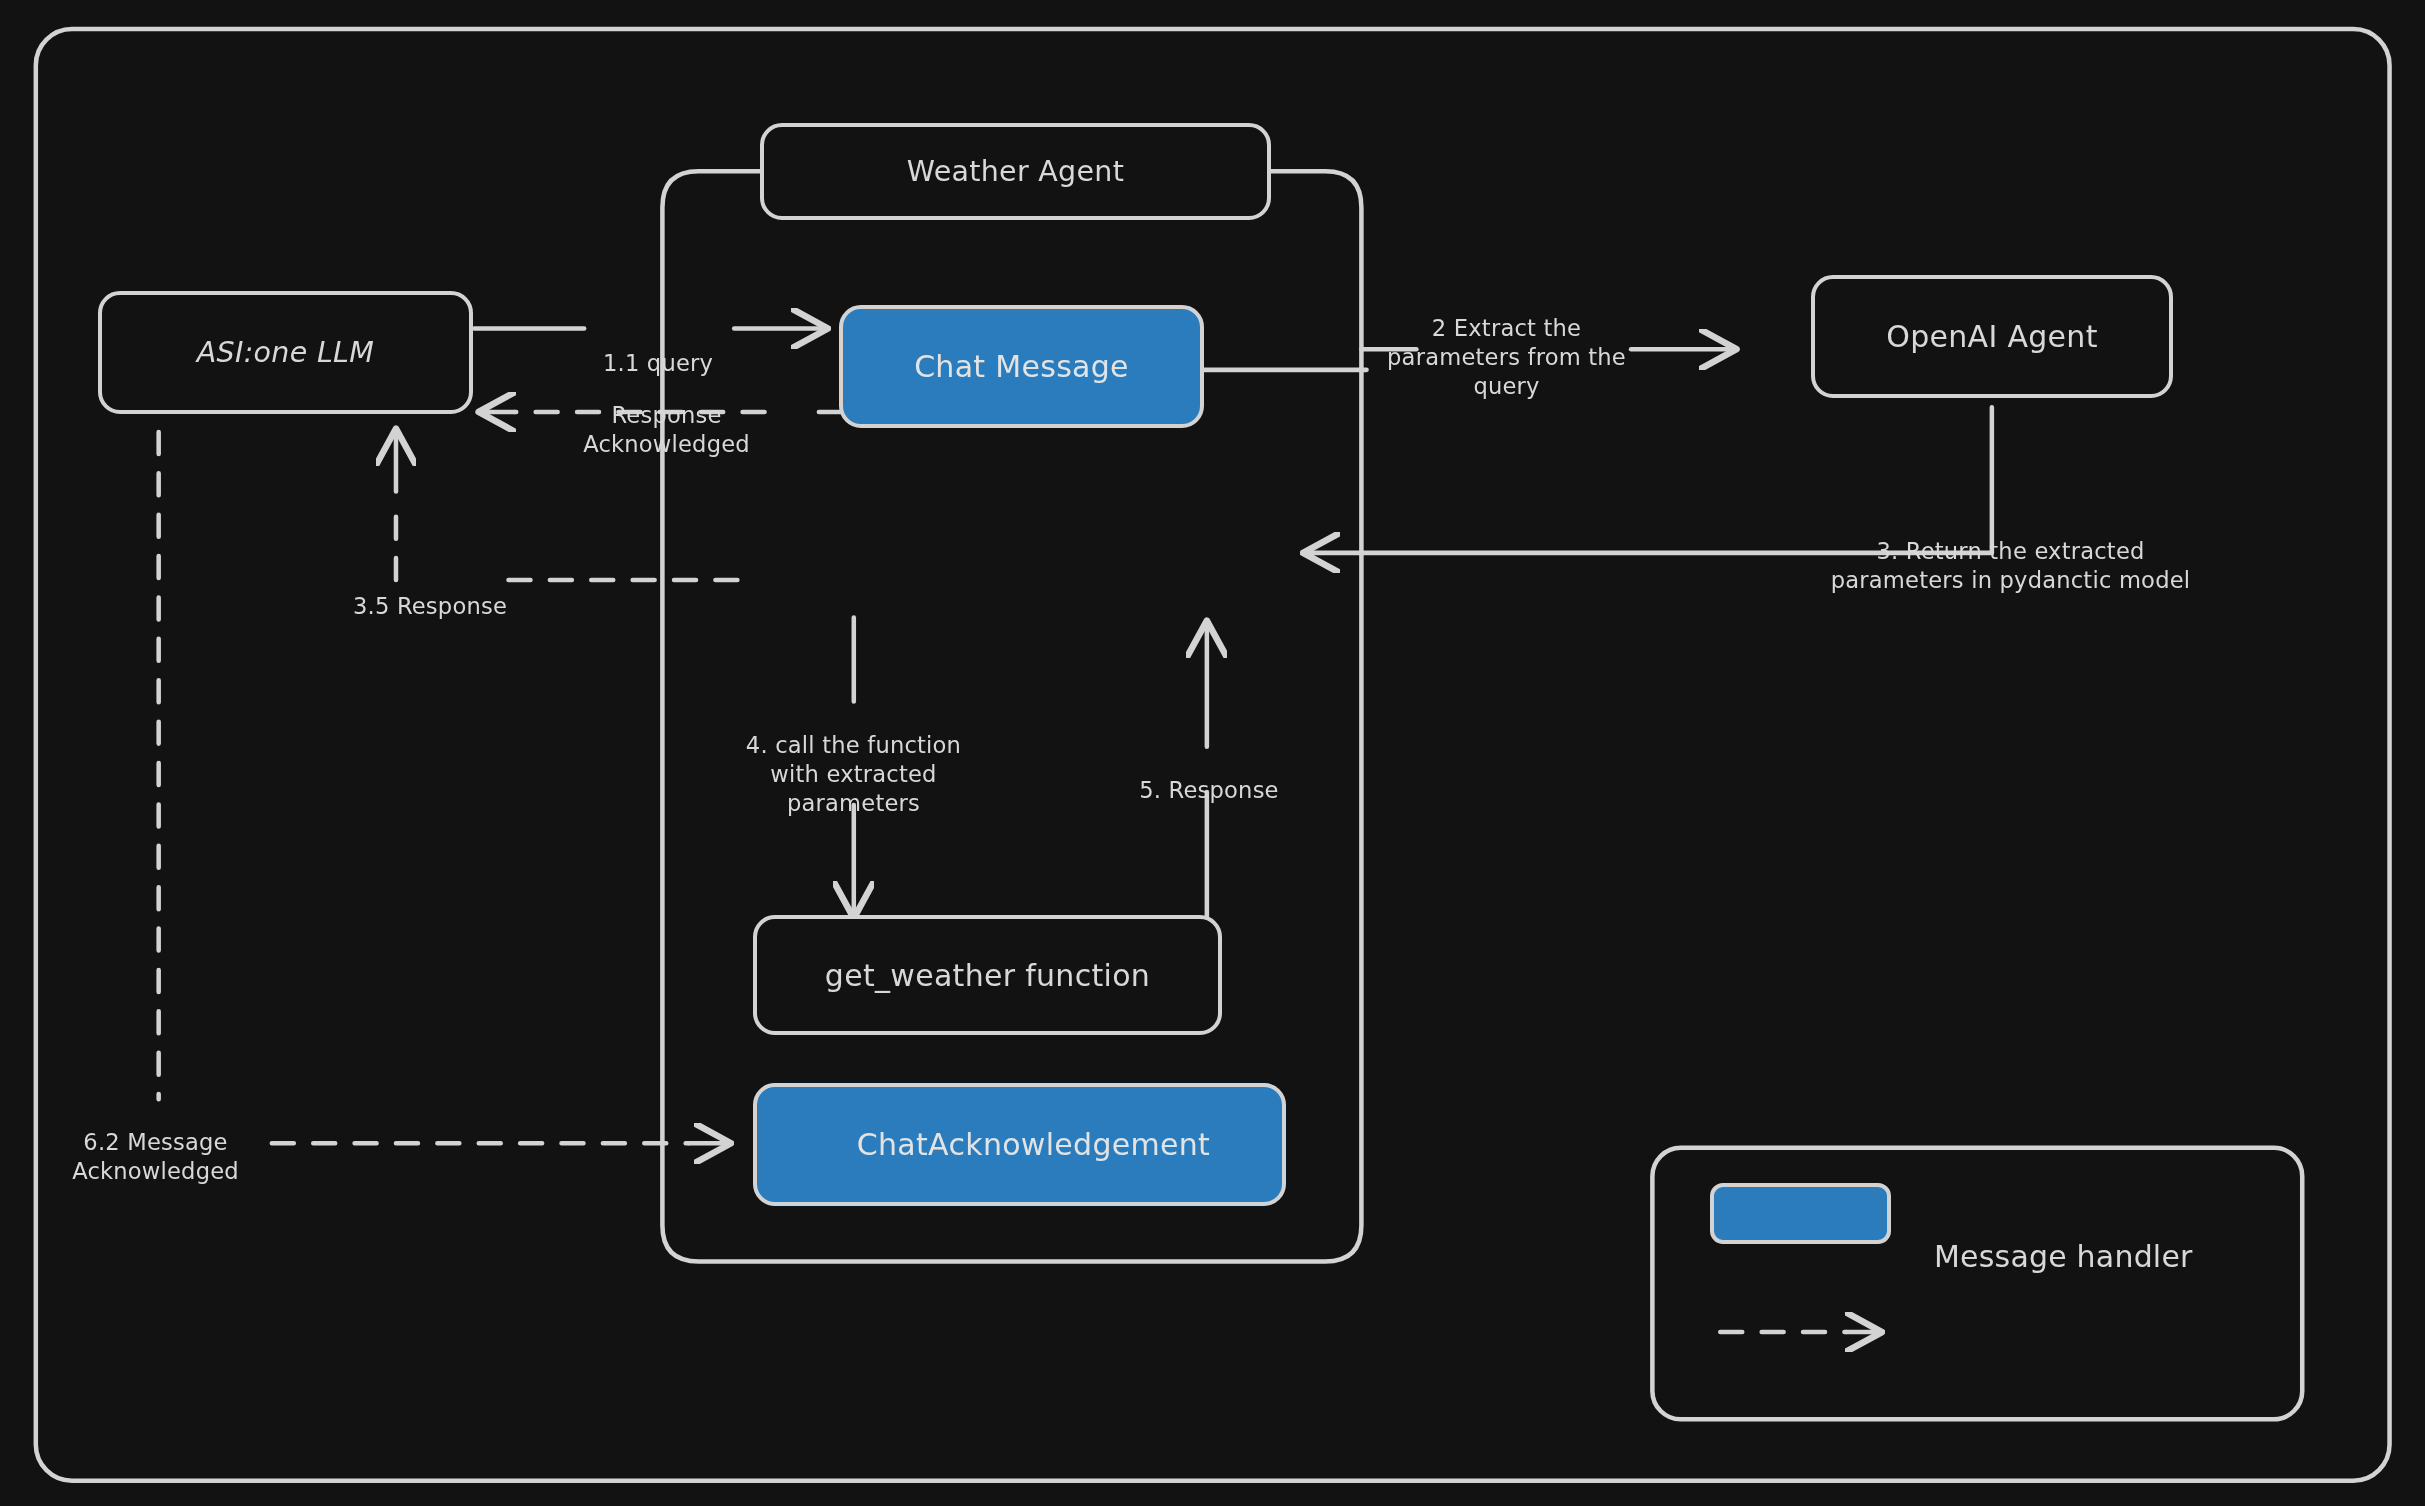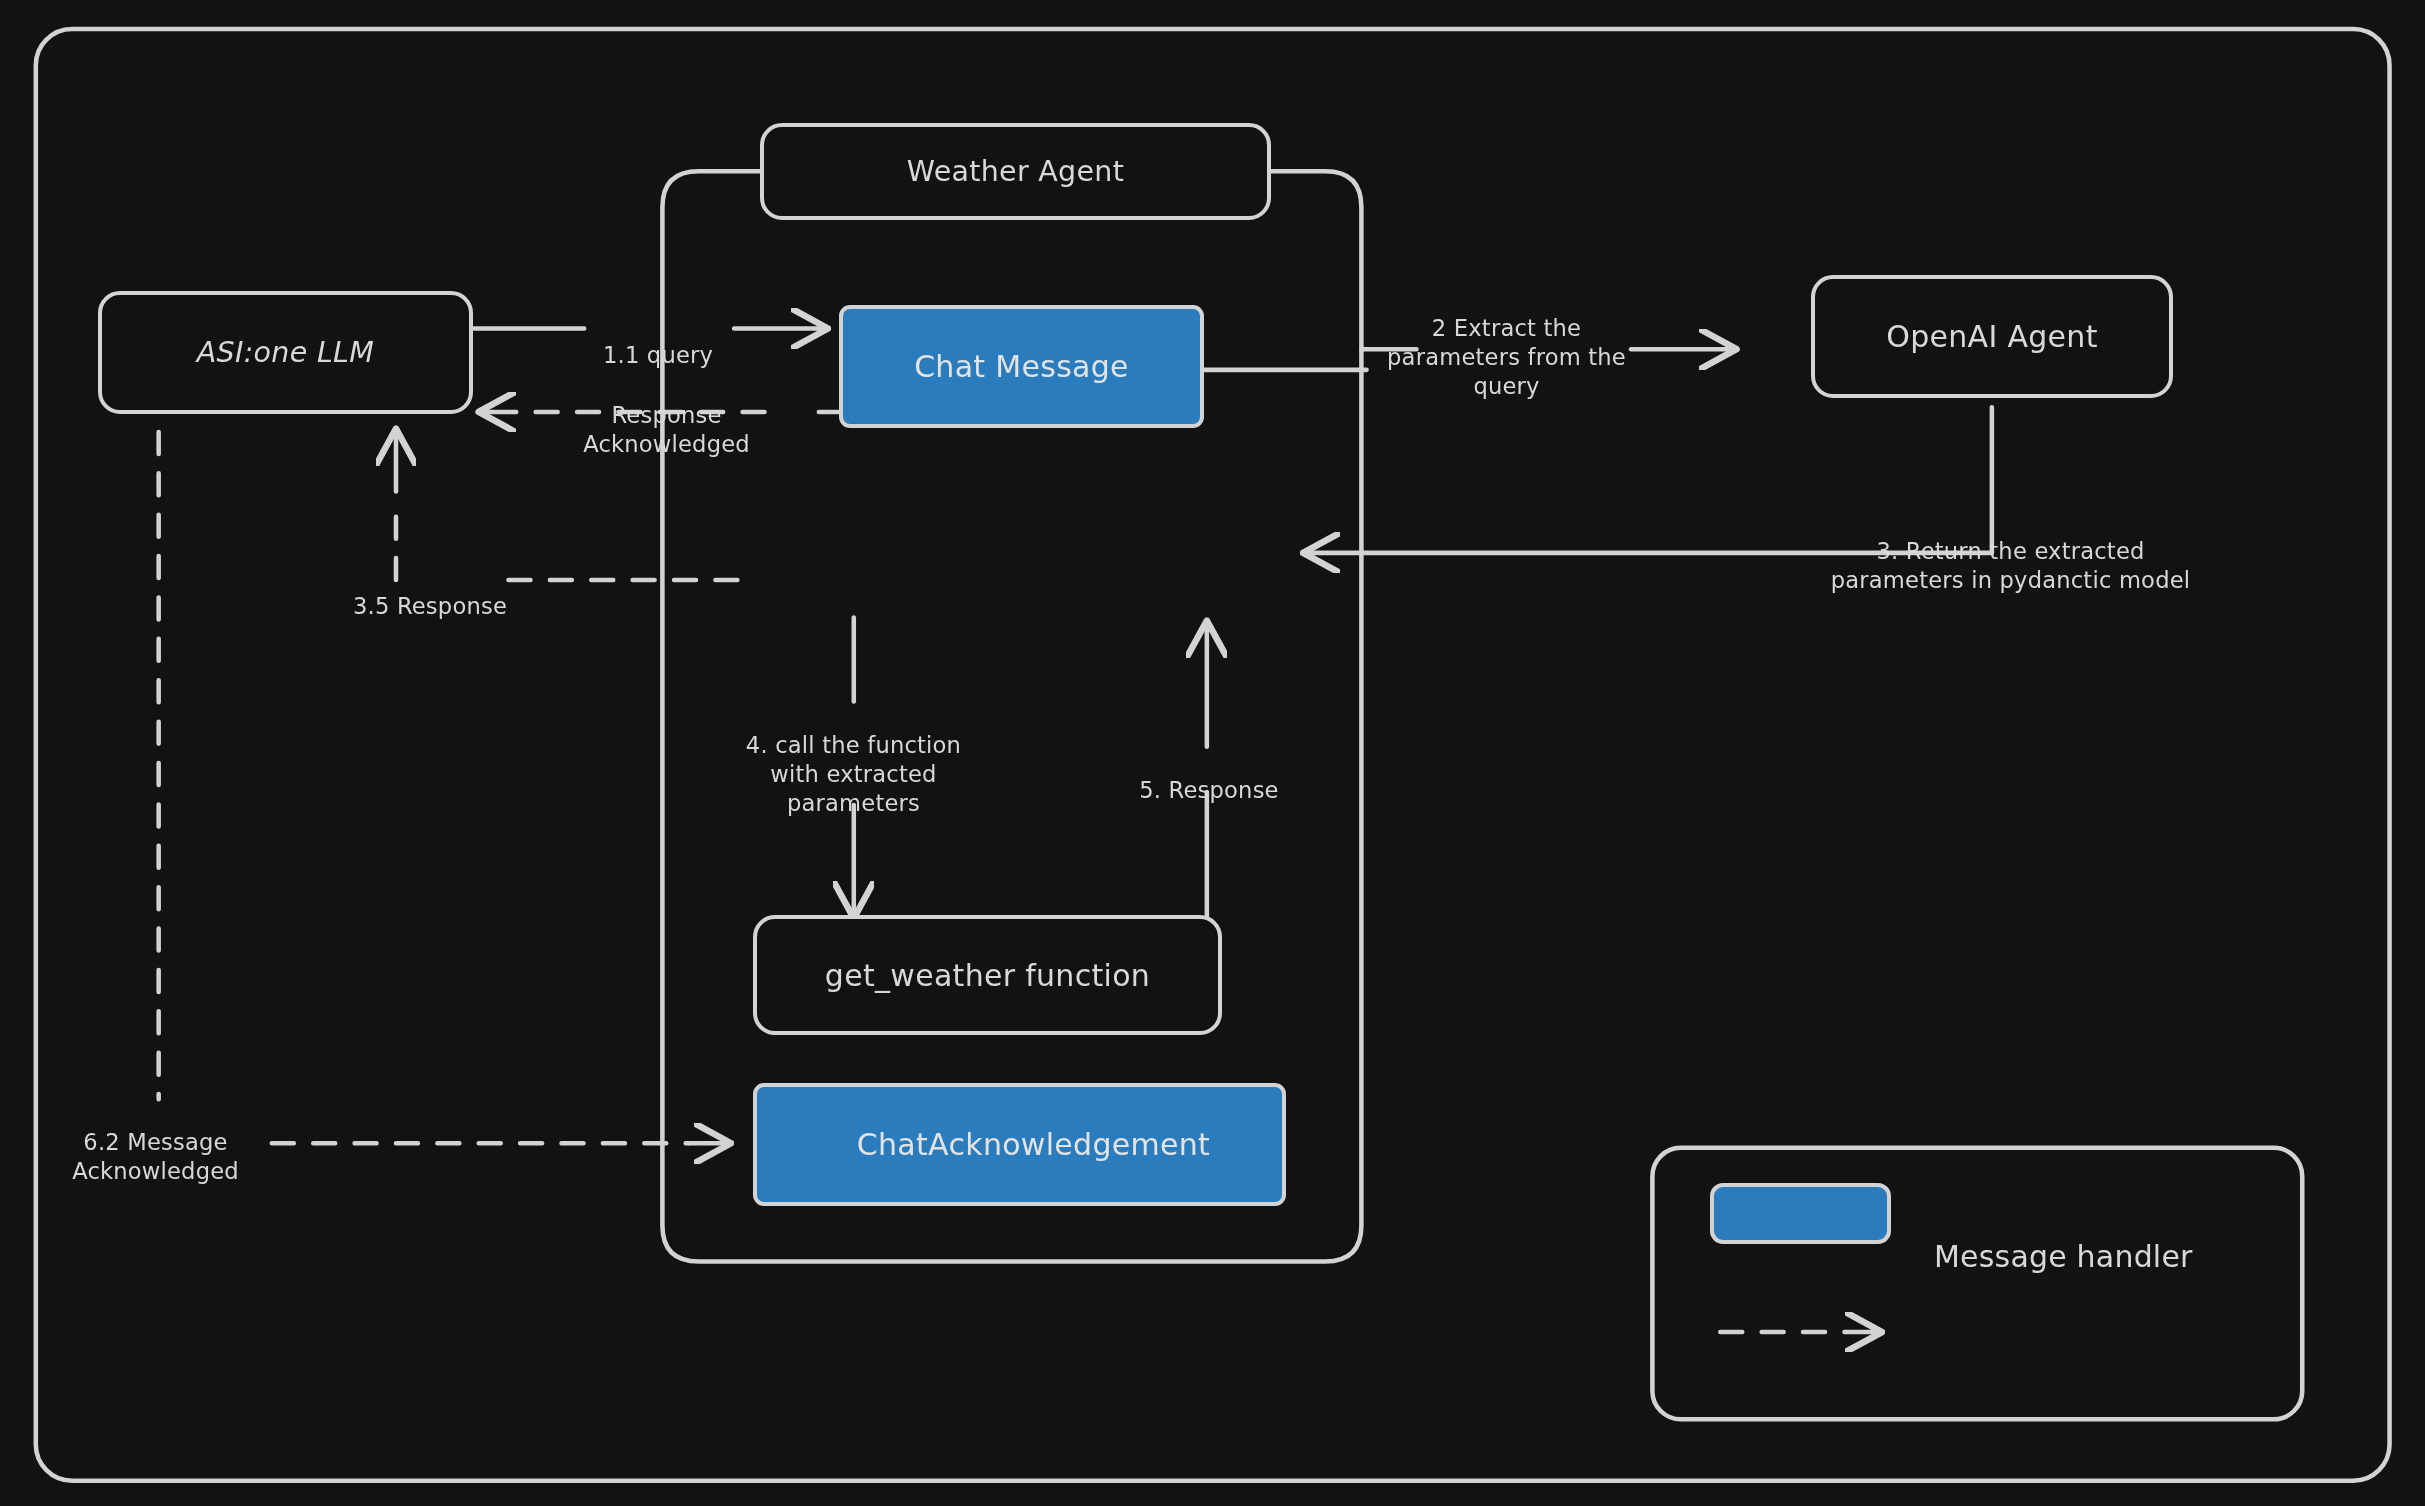--- a/index.html
+++ b/index.html
@@ -16,21 +16,21 @@
     box-sizing:border-box;
     display:flex;align-items:center;justify-content:center;
     text-align:center;
     color:#d8d8d8;
     border:4.5px solid #d3d3d3;
     border-radius:22px;
     background:#121212;
     font-family:"DejaVu Sans", sans-serif;
     letter-spacing:0.3px;
   }
-  .node.blue{background:#2a7cbd;color:#e3e3e3;border-radius:11px;}
+  .node.blue{background:#2a7cbd;color:#e3e3e3;}
   .lbl{
     position:absolute;
     color:#d8d8d8;
     font-size:22.6px;
     line-height:1.28;
     text-align:center;
     white-space:pre-line;
     font-family:"DejaVu Sans", sans-serif;
     letter-spacing:0.2px;
   }
@@ -110,21 +110,21 @@
   </div>
 
   <div class="node blue" style="left:753px;top:1083px;width:533px;height:123px;font-size:30px;padding-left:28px;">
     <span>ChatAcknowledgement</span>
   </div>
 
   <div class="node" style="left:1811px;top:275px;width:362px;height:123px;font-size:30px;">
     <span>OpenAI Agent</span>
   </div>
 
-  <div class="lbl" style="left:577px;top:312px;width:162px;">
+  <div class="lbl" style="left:577px;top:320px;width:162px;">
     <span>1.1 query</span>
   </div>
 
   <div class="lbl" style="left:563px;top:372px;width:207px;">
     <span>Response
 Acknowledged</span>
   </div>
 
   <div class="lbl" style="left:1348px;top:285px;width:317px;">
     <span>2 Extract the

